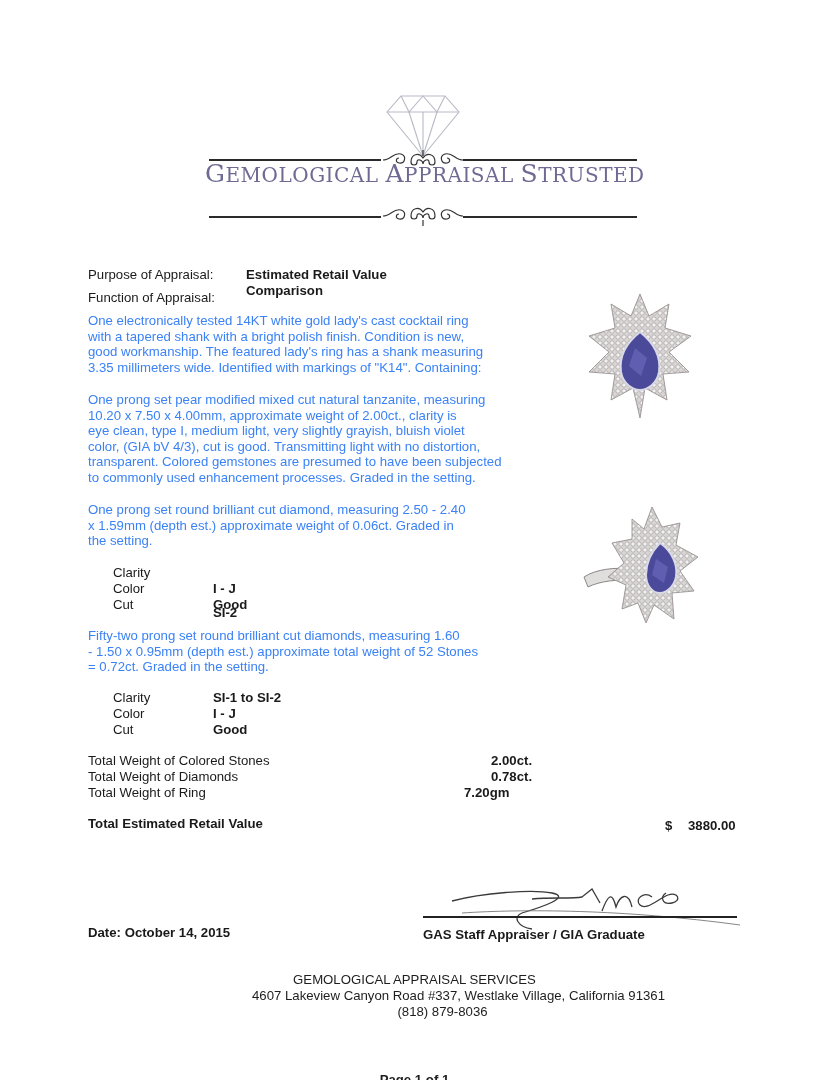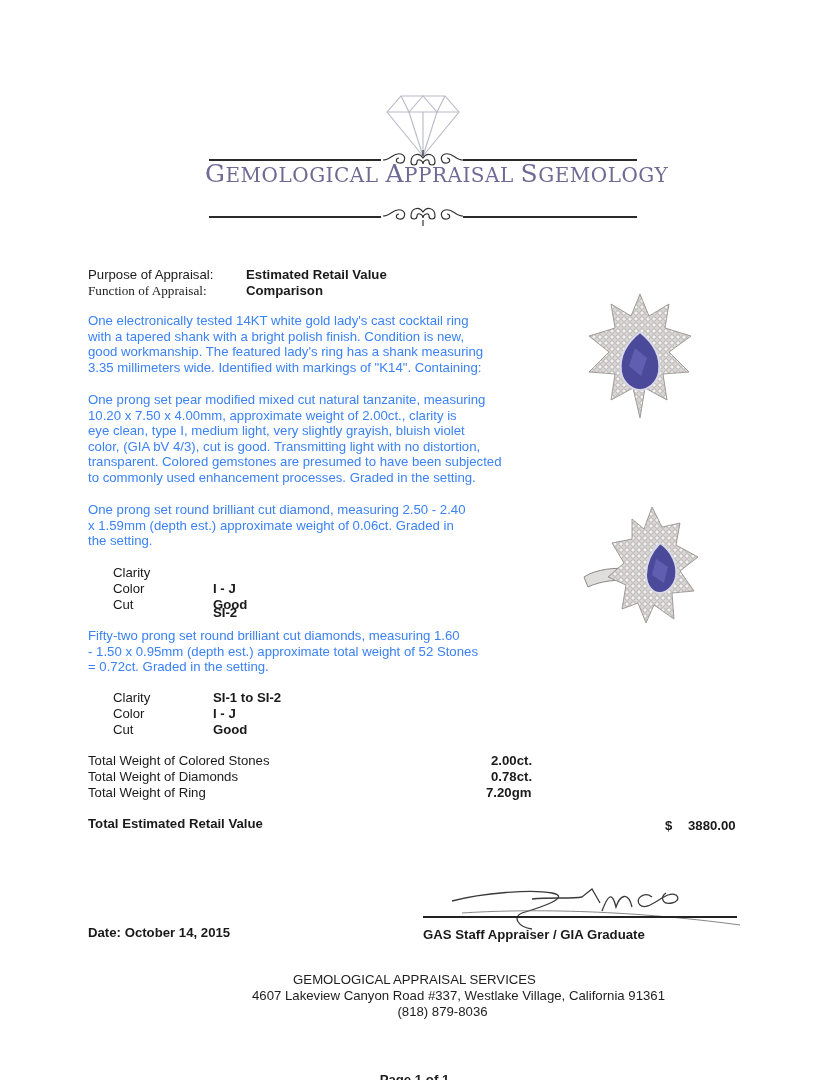--- a/index.html
+++ b/index.html
@@ -40,37 +40,37 @@
   <div class="rule" style="left:4px;top:71px;width:172px;"></div>
   <div class="rule" style="left:258px;top:71px;width:174px;"></div>
   <svg class="abs" style="left:176px;top:60px" width="84" height="22" viewBox="0 0 84 22">
     <g fill="none" stroke="#333" stroke-width="1.2">
       <path d="M2,12 C10,12 12,4 20,6 C26,8 24,16 18,15 C14,14 15,10 18,10"></path>
       <path d="M82,12 C74,12 72,4 64,6 C58,8 60,16 66,15 C70,14 69,10 66,10"></path>
       <path d="M30,14 C30,6 38,4 42,10 C46,4 54,6 54,14 C54,18 48,18 48,14 C48,10 42,12 42,16 C42,12 36,10 36,14 C36,18 30,18 30,14 Z"></path>
       <path d="M42,2 L42,8"></path>
     </g>
   </svg>
-  <div class="logo-title"><span>G</span><span class="sc">EMOLOGICAL </span><span>A</span><span class="sc">PPRAISAL </span><span>S</span><span class="sc">GEMOLOGY</span></div>
+  <div class="logo-title"><span>G</span><span class="sc">EMOLOGICAL </span><span>A</span><span class="sc">PPRAISAL </span><span>S</span><span class="sc">TRUSTED</span></div>
 
   <div class="rule" style="left:4px;top:128px;width:172px;"></div>
   <div class="rule" style="left:258px;top:128px;width:174px;"></div>
   <svg class="abs" style="left:176px;top:118px" width="84" height="22" viewBox="0 0 84 22">
     <g fill="none" stroke="#333" stroke-width="1.2">
       <path d="M2,10 C10,10 12,2 20,4 C26,6 24,14 18,13 C14,12 15,8 18,8"></path>
       <path d="M82,10 C74,10 72,2 64,4 C58,6 60,14 66,13 C70,12 69,8 66,8"></path>
       <path d="M30,10 C30,2 38,0 42,6 C46,0 54,2 54,10 C54,14 48,14 48,10 C48,6 42,8 42,12 C42,8 36,6 36,10 C36,14 30,14 30,10 Z"></path>
       <path d="M42,14 L42,20"></path>
     </g>
   </svg>
 </div>
 
 <div class="kv" style="left:88px;top:267px;">Purpose of Appraisal:</div>
 <div class="kv b" style="left:246px;top:267px;">Estimated Retail Value</div>
-<div class="kv" style="left:88px;top:283px;font-family:Liberation Serif, serif;">Function of Appraisal:</div>
+<div class="kv" style="left:88px;top:290px;">Function of Appraisal:</div>
 <div class="kv b" style="left:246px;top:283px;">Comparison</div>
 
 <div class="para" style="top:313px;">One electronically tested 14KT white gold lady's cast cocktail ring
 with a tapered shank with a bright polish finish. Condition is new,
 good workmanship. The featured lady's ring has a shank measuring
 3.35 millimeters wide. Identified with markings of "K14".  Containing:</div>
 <div class="para" style="top:392px;">One prong set pear modified mixed cut natural tanzanite, measuring
 10.20 x 7.50 x 4.00mm, approximate weight of 2.00ct., clarity is
 eye clean, type I, medium light, very slightly grayish, bluish violet
 color, (GIA bV 4/3), cut is good. Transmitting light with no distortion,
@@ -101,21 +101,21 @@
   <div class="grade-row" style="left:113px;top:722px;">Cut</div>
   <div class="grade-row b" style="left:213px;top:722px;">Good</div>
 </div>
 
 <div>
   <div class="kv" style="left:88px;top:753px;">Total Weight of Colored Stones</div>
   <div class="kv b" style="left:491px;top:753px;">2.00ct.</div>
   <div class="kv" style="left:88px;top:769px;">Total Weight of Diamonds</div>
   <div class="kv b" style="left:491px;top:769px;">0.78ct.</div>
   <div class="kv" style="left:88px;top:785px;">Total Weight of Ring</div>
-  <div class="kv b" style="left:486px;top:785px;">7.20gm</div>
+  <div class="kv b" style="left:464px;top:785px;">7.20gm</div>
 </div>
 
 <div class="kv b" style="left:88px;top:816px;">Total Estimated Retail Value</div>
 <div class="kv b" style="left:665px;top:818px;">$</div>
 <div class="kv b" style="left:688px;top:818px;">3880.00</div>
 
 <svg class="photo" style="left:585px;top:292px" width="110" height="130" viewBox="0 0 110 130">
   <defs>
     <pattern id="pave" width="6" height="6" patternUnits="userSpaceOnUse">
       <rect width="6" height="6" fill="#d9d6d6"></rect>

